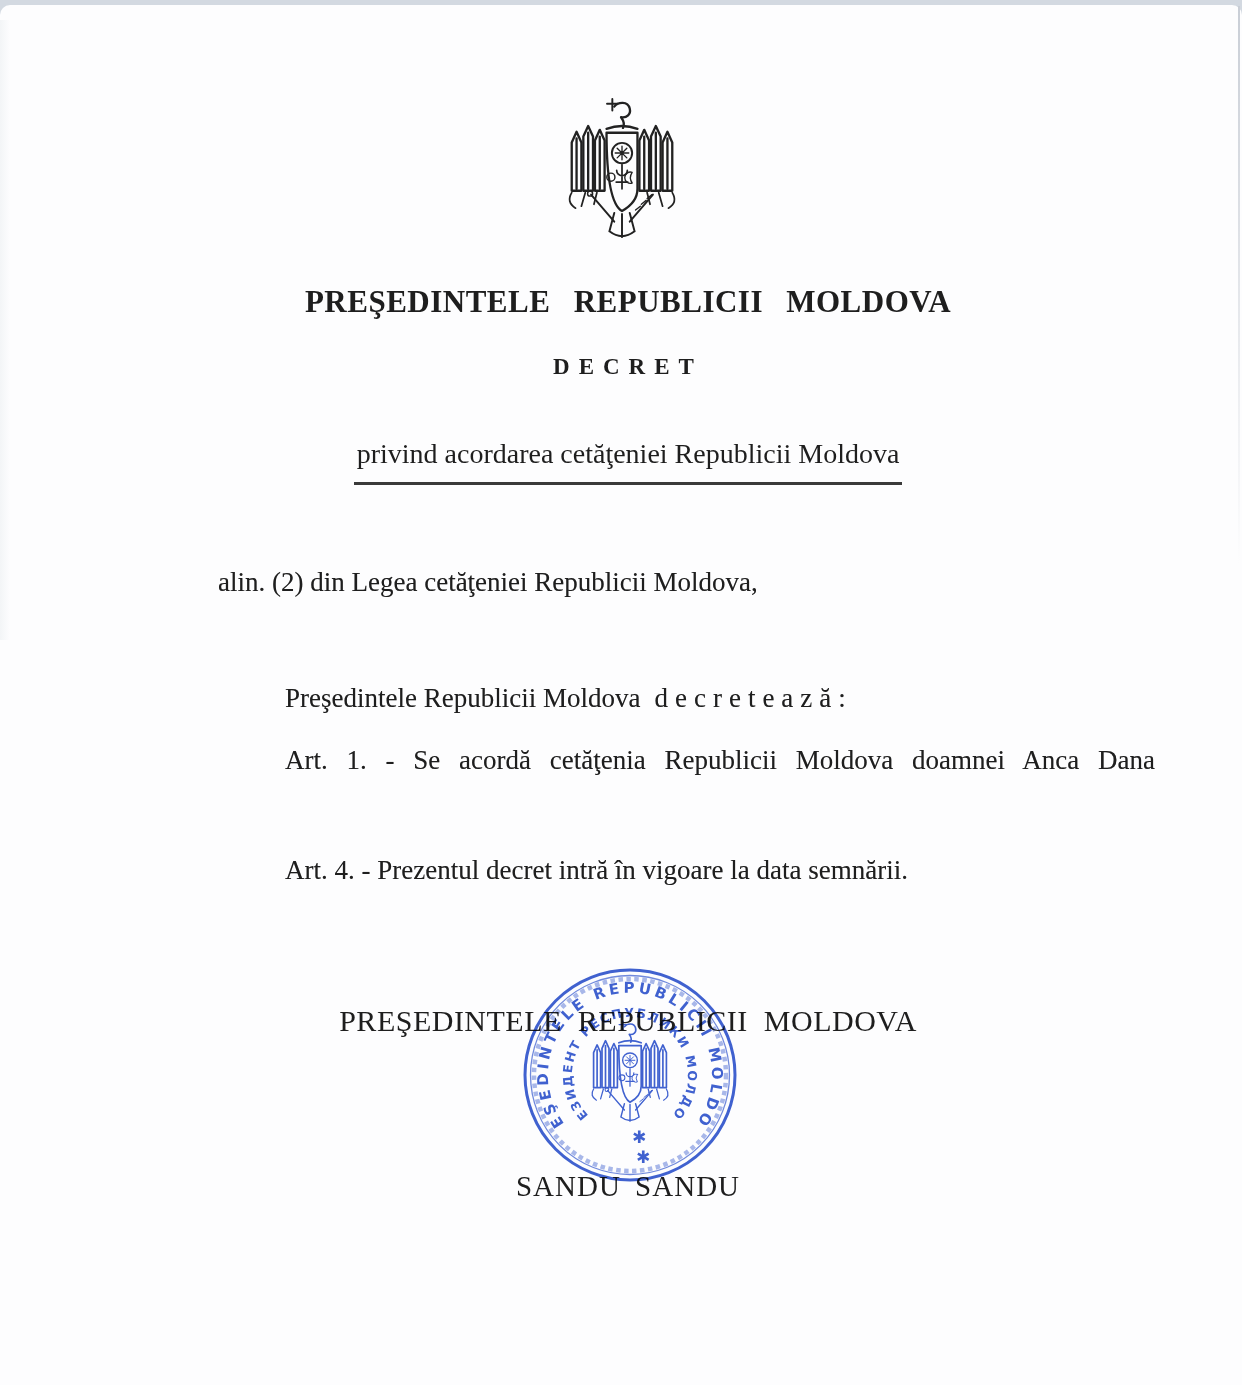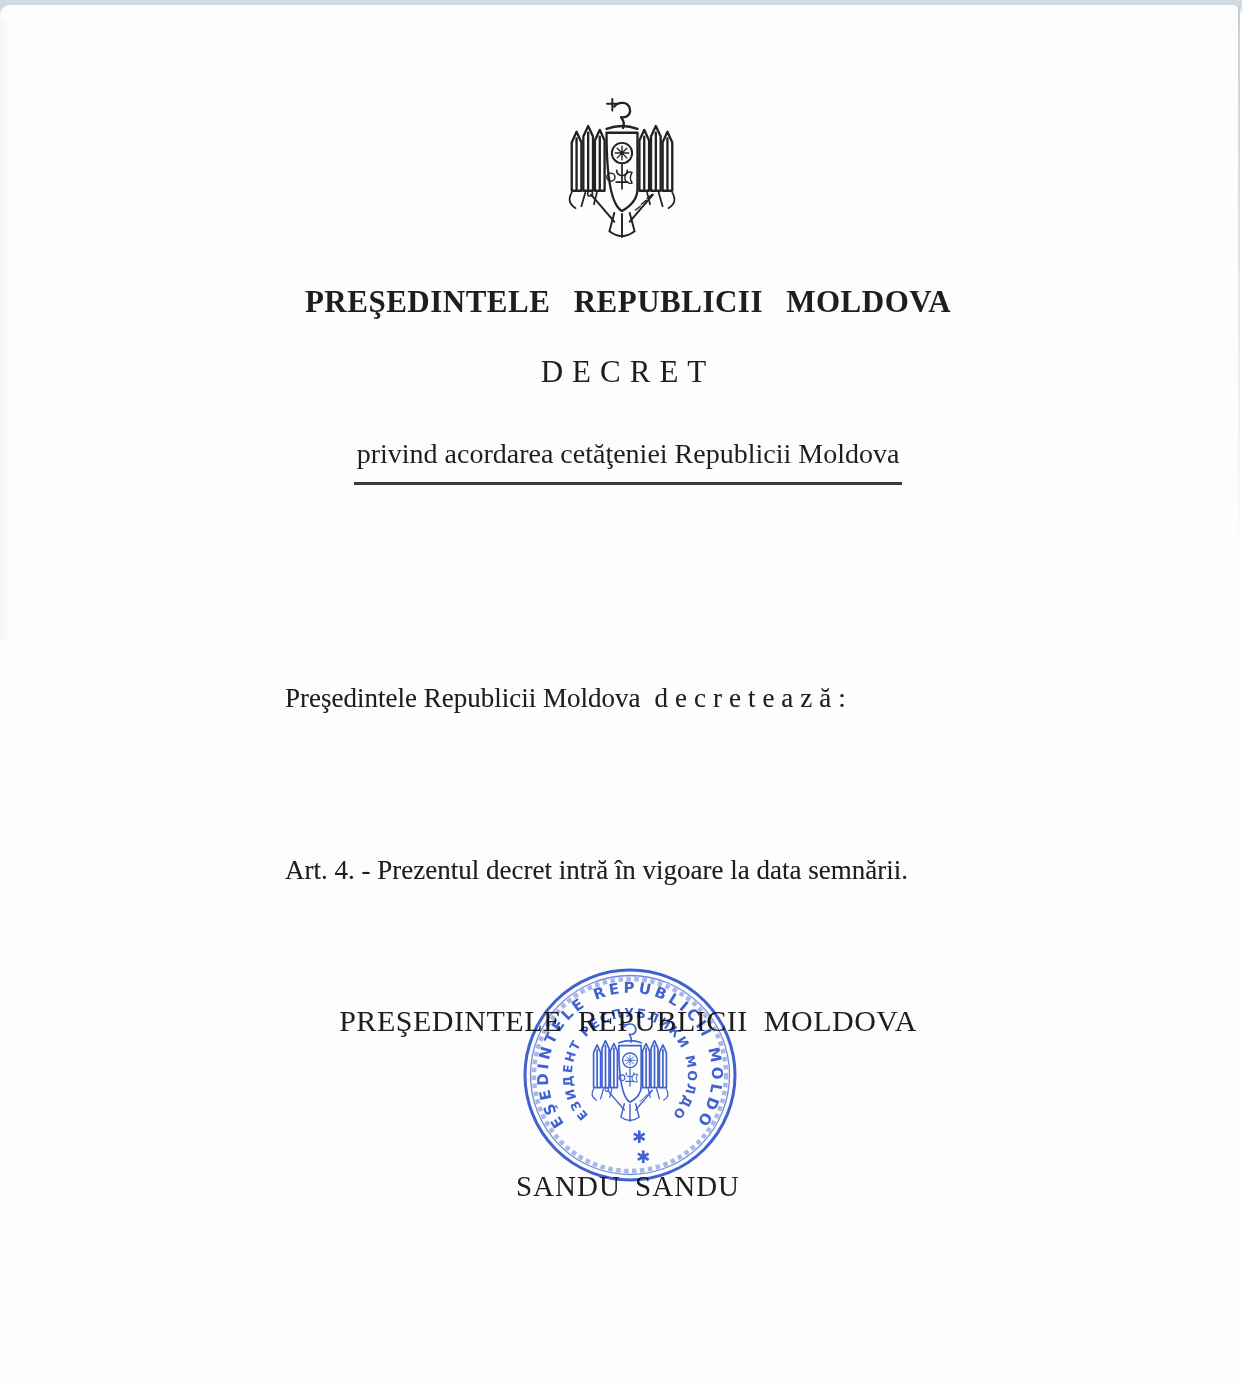--- a/index.html
+++ b/index.html
@@ -21,21 +21,21 @@
     position:absolute;top:20px;left:0;width:10px;height:620px;
     background:linear-gradient(90deg,#f3f5f7,rgba(243,245,247,0));
   }
   .abs{position:absolute;}
   .center-wrap{left:160px;width:936px;text-align:center;}
   .emblem{left:564px;top:96px;width:116px;height:145px;color:#222;}
   .h-institution{
     top:284px;font-weight:bold;font-size:31px;letter-spacing:.5px;word-spacing:15px;
   }
   .h-decret{
-    top:354px;font-weight:normal;font-size:31px;letter-spacing:9px;
+    top:354px;font-weight:bold;font-size:23px;letter-spacing:9px;
   }
   .h-subject{top:438px;font-size:28px;}
   .h-subject .underlined{
     display:inline-block;border-bottom:3.5px solid #3a3a3a;padding:0 3px 12px 3px;
   }
   .bodytext{
     left:218px;width:937px;font-size:27px;line-height:44px;
     text-shadow:0 0 .4px rgba(0,0,0,.30);
   }
   .jline{display:block;text-align:justify;text-align-last:justify;}
@@ -106,27 +106,29 @@
   <use href="#arms-symbol"></use>
 </svg>
 
 <div class="abs center-wrap h-institution">PREŞEDINTELE REPUBLICII MOLDOVA</div>
 <div class="abs center-wrap h-decret">DECRET</div>
 <div class="abs center-wrap h-subject">
   <span class="underlined">privind acordarea cetăţeniei Republicii Moldova</span>
 </div>
 
 <div class="abs bodytext p-preamble">
+  <span class="pline">alin. (2) din Legea cetăţeniei Republicii Moldova,</span>
 </div>
 
 <div class="abs bodytext p-enacting">
   <span class="pline indent"><span>Preşedintele Republicii Moldova</span><span class="verb">decretează:</span></span>
 </div>
 
 <div class="abs bodytext p-art1">
+  <span class="jline indent">Art. 1. - Se acordă cetăţenia Republicii Moldova doamnei Anca Dana</span>
 </div>
 
 <div class="abs bodytext p-art2">
   <span class="pline indent">Art. 4. - Prezentul decret intră în vigoare la data semnării.</span>
 </div>
 
 <div class="abs center-wrap sig-title">PREŞEDINTELE REPUBLICII MOLDOVA</div>
 <div class="abs center-wrap sig-name">SANDU SANDU</div>
 
 <svg class="abs stamp" viewBox="-120 -120 240 240">

